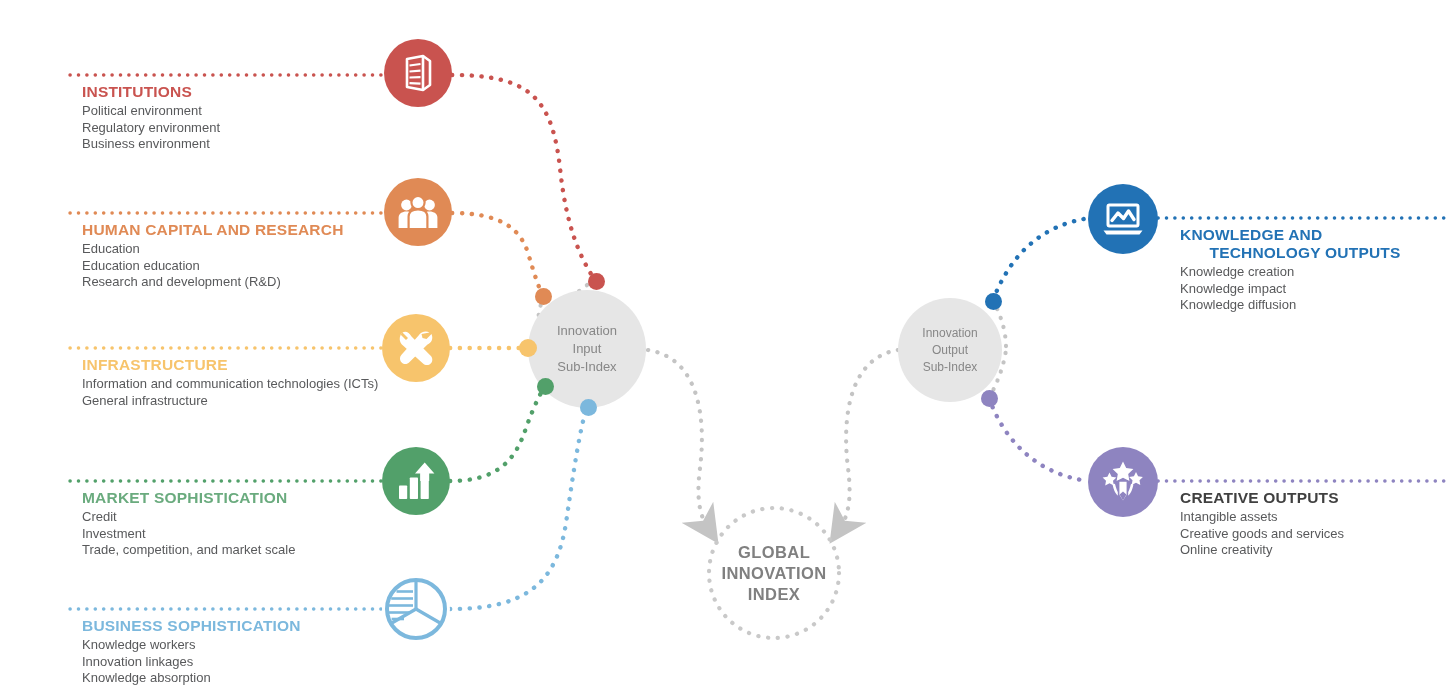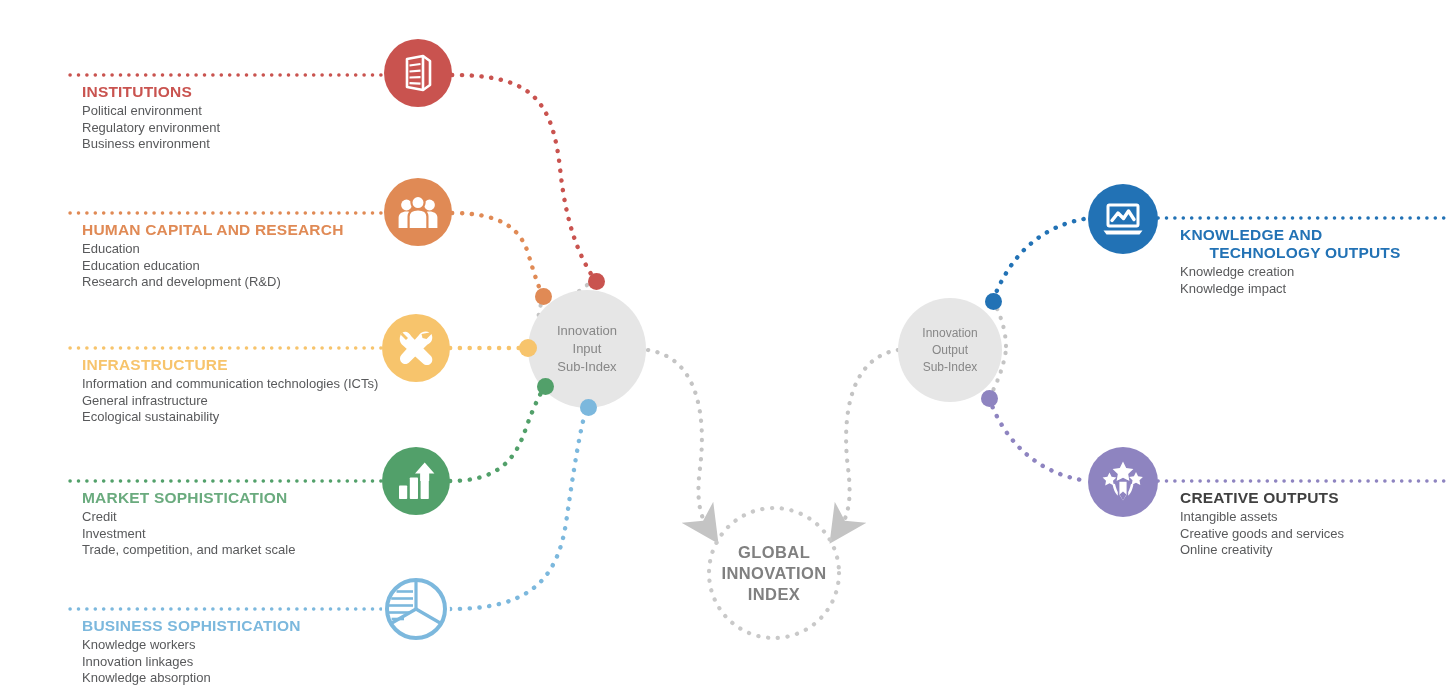--- a/index.html
+++ b/index.html
@@ -171,21 +171,20 @@
     <div class="ptitle" style="color:#e08a55">HUMAN CAPITAL AND RESEARCH</div>
     <div class="psub">Education</div>
     <div class="psub">Education education</div>
     <div class="psub">Research and development (R&amp;D)</div>
   </div>
 
   <div class="pillar" style="left:82px; top:328px;">
     <div class="ptitle" style="color:#f7c46c">INFRASTRUCTURE</div>
     <div class="psub">Information and communication technologies (ICTs)</div>
     <div class="psub">General infrastructure</div>
-    <div class="psub">Ecological sustainability</div>
   </div>
 
   <div class="pillar" style="left:82px; top:461px;">
     <div class="ptitle" style="color:#6aab7e">MARKET SOPHISTICATION</div>
     <div class="psub">Credit</div>
     <div class="psub">Investment</div>
     <div class="psub">Trade, competition, and market scale</div>
   </div>
 
   <div class="pillar" style="left:82px; top:589px;">
@@ -193,20 +192,21 @@
     <div class="psub">Knowledge workers</div>
     <div class="psub">Innovation linkages</div>
     <div class="psub">Knowledge absorption</div>
   </div>
 
   <div class="pillar" style="left:1180px; top:198px; width:250px;">
     <div class="ptitle wrap" style="color:#2272b5">KNOWLEDGE AND</div>
     <div class="ptitle wrap" style="color:#2272b5; margin-top:-2px;text-align:center;">TECHNOLOGY OUTPUTS</div>
     <div class="psub">Knowledge creation</div>
     <div class="psub">Knowledge impact</div>
+    <div class="psub">Knowledge diffusion</div>
   </div>
 
   <div class="pillar" style="left:1180px; top:461px; width:260px;">
     <div class="ptitle" style="color:#404040">CREATIVE OUTPUTS</div>
     <div class="psub">Intangible assets</div>
     <div class="psub">Creative goods and services</div>
     <div class="psub">Online creativity</div>
   </div>
 
   <div class="badge" style="left:384px; top:11px; width:68px; height:68px; background:#c9534f;">

